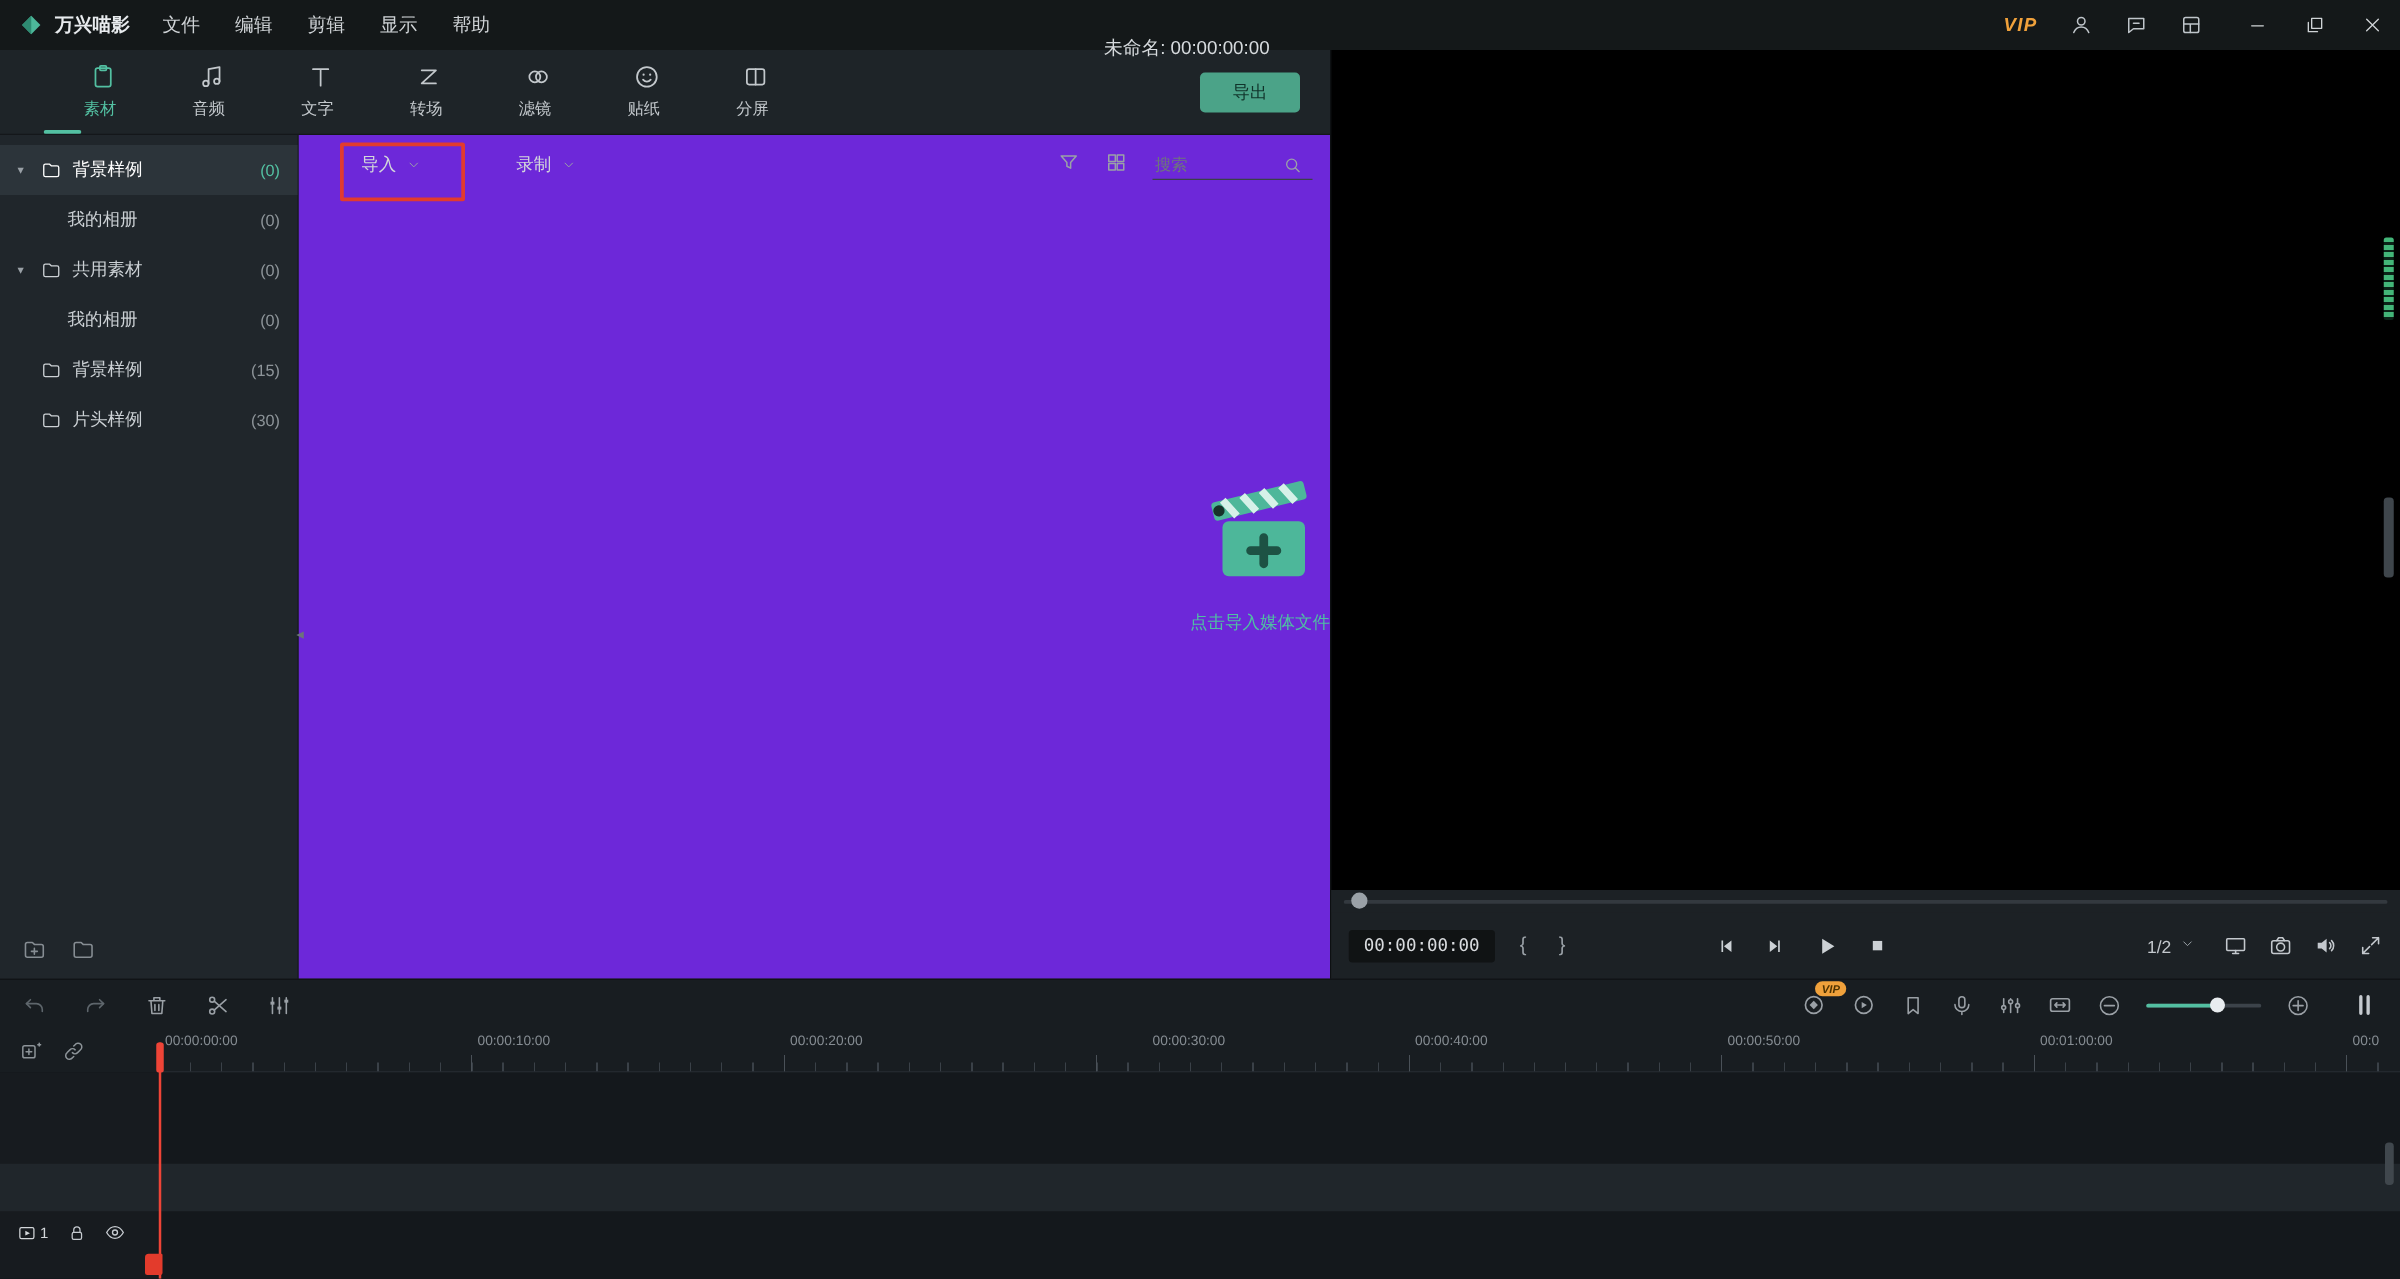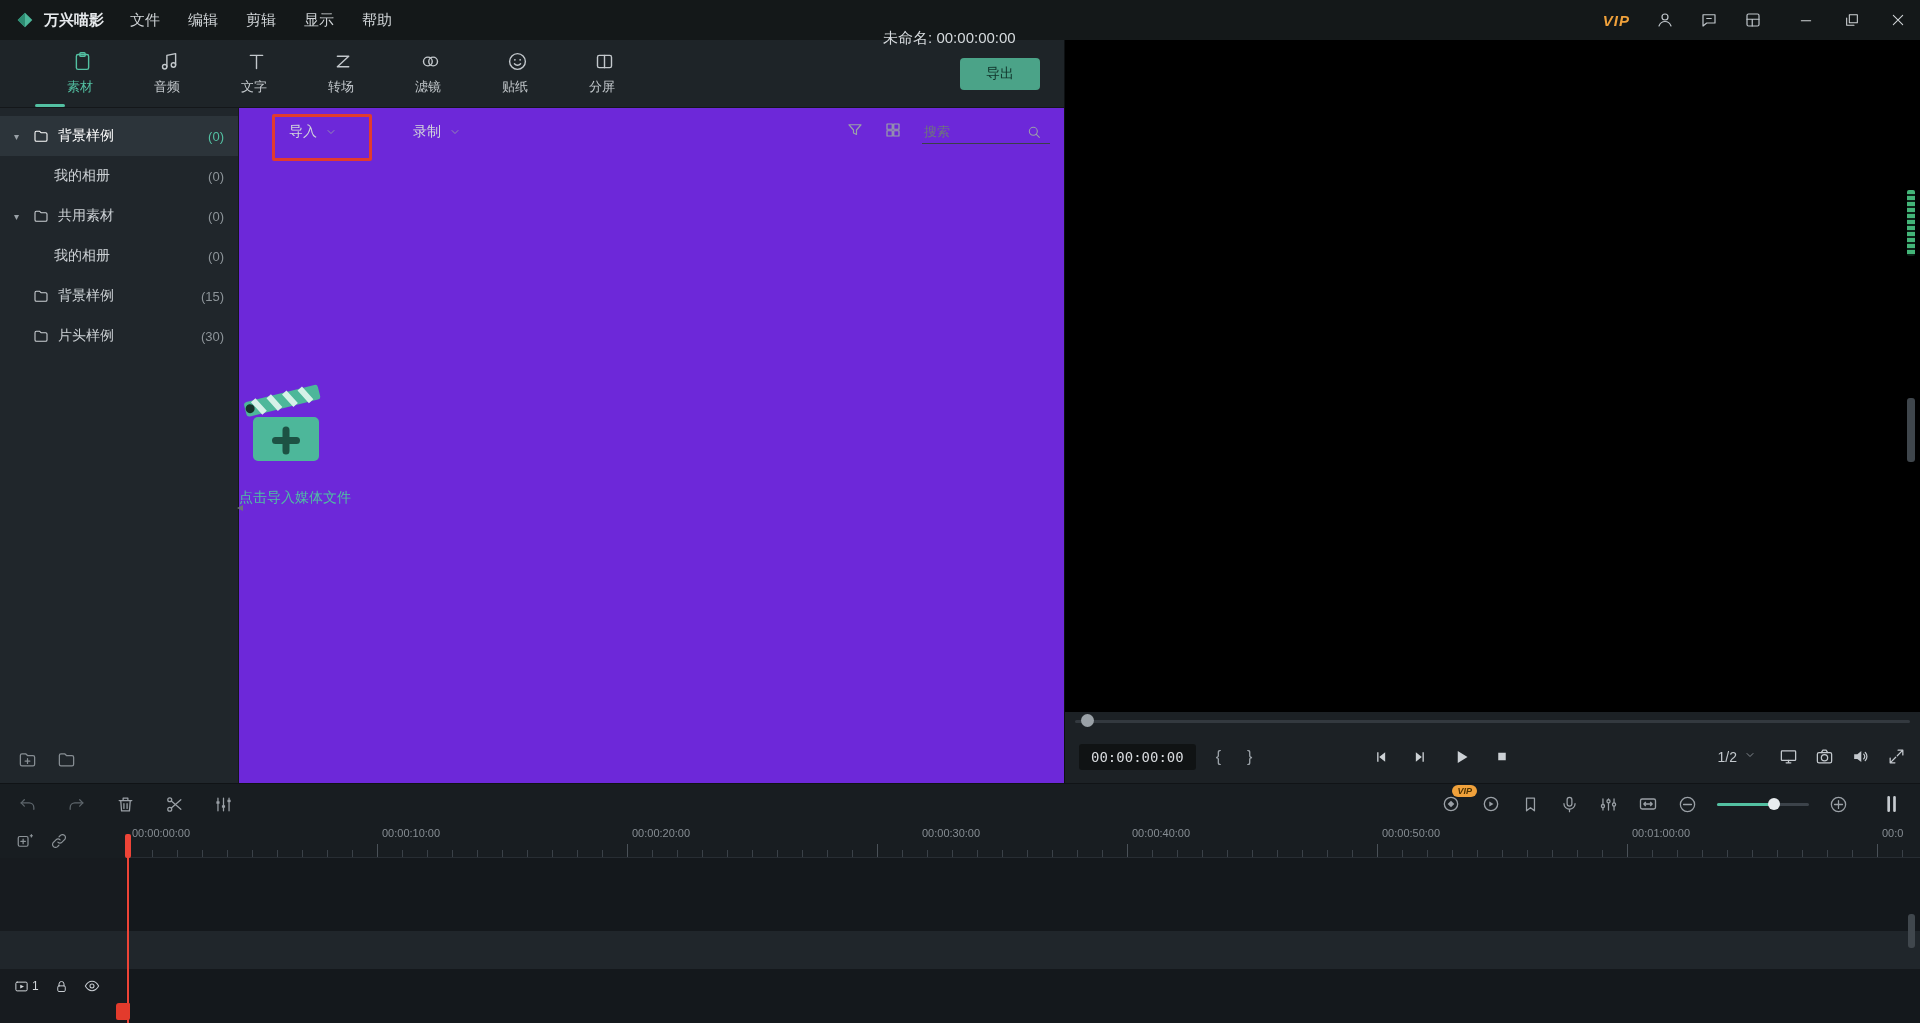--- a/index.html
+++ b/index.html
@@ -41,21 +41,21 @@
   .collapse-handle{position:absolute;right:-5px;top:392px;color:#6c737a;font-size:12px;cursor:pointer;z-index:5}
 
   .media{flex:1;background:#6d28d9;display:flex;flex-direction:column;position:relative;min-width:0}
   .media-toolbar{height:48px;display:flex;align-items:center;padding:0 14px 0 40px;gap:10px;color:#d3d7da;font-size:14px;flex:0 0 auto}
   .dd{display:flex;align-items:center;gap:8px;padding:6px 10px;cursor:pointer}
   .dd + .dd{margin-left:46px}
   .media-tools-right{margin-left:auto;display:flex;align-items:flex-start;gap:20px;color:#9aa1a7}
   .search{display:flex;align-items:center;gap:6px;border-bottom:1px solid #3a4147;padding:3px 2px;width:128px}
   .search input{background:transparent;border:none;outline:none;color:#cfd3d6;width:96px;font-size:13px}
   .search input::placeholder{color:#6e767c}
-  .media-empty{flex:1;display:flex;flex-direction:column;align-items:flex-start;justify-content:center;gap:18px;margin-top:-56px;cursor:pointer}
+  .media-empty{flex:1;display:flex;flex-direction:column;align-items:flex-end;justify-content:center;gap:18px;margin-top:-56px;cursor:pointer}
   .empty-text{color:#4fc0a2;font-size:14px}
 
   
   .preview{flex:1;display:flex;flex-direction:column;background:#1c2125;position:relative;min-width:0}
   .screen{height:672px;background:#000;position:relative;flex:0 0 auto}
   .level-meter{position:absolute;right:5px;top:150px;width:8px;height:66px;background:repeating-linear-gradient(to bottom,#43b578 0 4px,#0b2418 4px 6px);border-radius:2px}
   .pv-scrollthumb{position:absolute;right:5px;top:358px;width:8px;height:64px;background:#3f464c;border-radius:3px}
   .scrub{height:18px;position:relative;background:#1c2125;flex:0 0 auto}
   .scrub-track{position:absolute;left:10px;right:10px;top:8px;height:3px;background:#33393f;border-radius:2px}
   .scrub-handle{position:absolute;left:16px;top:2px;width:13px;height:13px;border-radius:50%;background:#9aa1a7;cursor:pointer}

